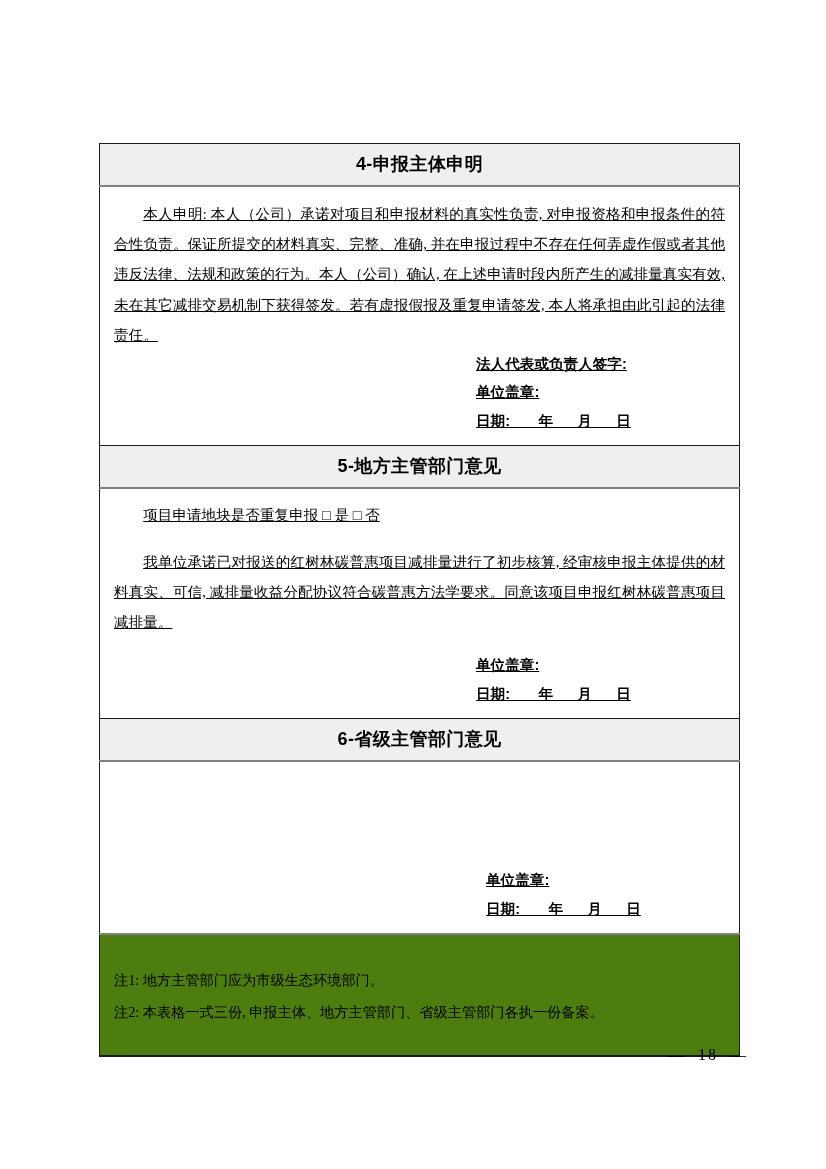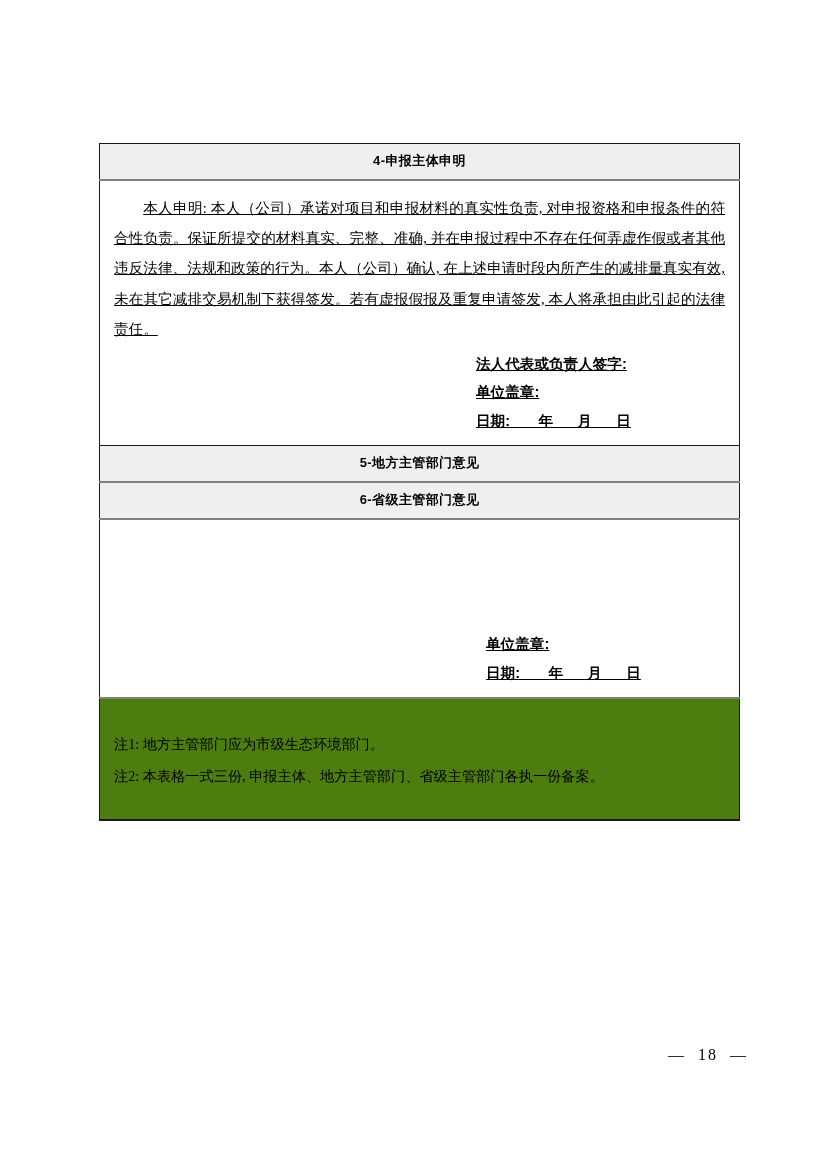--- a/index.html
+++ b/index.html
@@ -39,21 +39,21 @@
     vertical-align: top;
   }
 
   
   .band {
     background: #efefef;
     border-top: 1.5px solid #1a1a1a;
     border-bottom: 2.5px solid #808080;
     text-align: center;
     font-weight: bold;
-    font-size: 13px;
+    font-size: 18px;
     letter-spacing: 0.4px;
     padding: 8px 0 9px 0 !important;
     font-family: "Liberation Sans", "DejaVu Sans", sans-serif;
   }
 
   
   .body-cell {
     padding: 12px 14px 10px 14px !important;
     background: #ffffff;
     text-decoration: underline;
@@ -69,21 +69,20 @@
   }
 
   .line-plain {
     font-size: 14.6px;
     line-height: 2.0;
     margin: 0;
     text-indent: 2em;
   }
 
   .sig-block {
-    margin-top: 6px;
   }
   .sig-line {
     font-weight: bold;
     font-size: 14.6px;
     line-height: 1.95;
     font-family: "Liberation Sans", "DejaVu Sans", sans-serif;
     white-space: pre;
   }
 
   .sig-sign-4 { padding-left: 362px; }
@@ -145,20 +144,30 @@
             <div class="sig-line sig-sign-4">法人代表或负责人签字:</div>
             <div class="sig-line sig-seal-4">单位盖章:</div>
             <div class="sig-line sig-date-4">日期:       年      月      日</div>
           </div>
         </td>
       </tr>
 
       <tr>
         <td class="band">5-地方主管部门意见</td>
       </tr>
+      <tr>
+        <td class="body-cell">
+          <p class="line-plain">项目申请地块是否重复申报   □ 是 □ 否</p>
+          <p class="para" style="margin-top:16px;">我单位承诺已对报送的红树林碳普惠项目减排量进行了初步核算, 经审核申报主体提供的材料真实、可信, 减排量收益分配协议符合碳普惠方法学要求。同意该项目申报红树林碳普惠项目减排量。</p>
+          <div class="sig-block" style="margin-top:14px;">
+            <div class="sig-line sig-seal-5">单位盖章:</div>
+            <div class="sig-line sig-date-5">日期:       年      月      日</div>
+          </div>
+        </td>
+      </tr>
 
       <tr>
         <td class="band">6-省级主管部门意见</td>
       </tr>
       <tr>
         <td class="body-cell">
           <div class="spacer-6"></div>
           <div class="sig-block">
             <div class="sig-line sig-seal-6">单位盖章:</div>
             <div class="sig-line sig-date-6">日期:       年      月      日</div>

